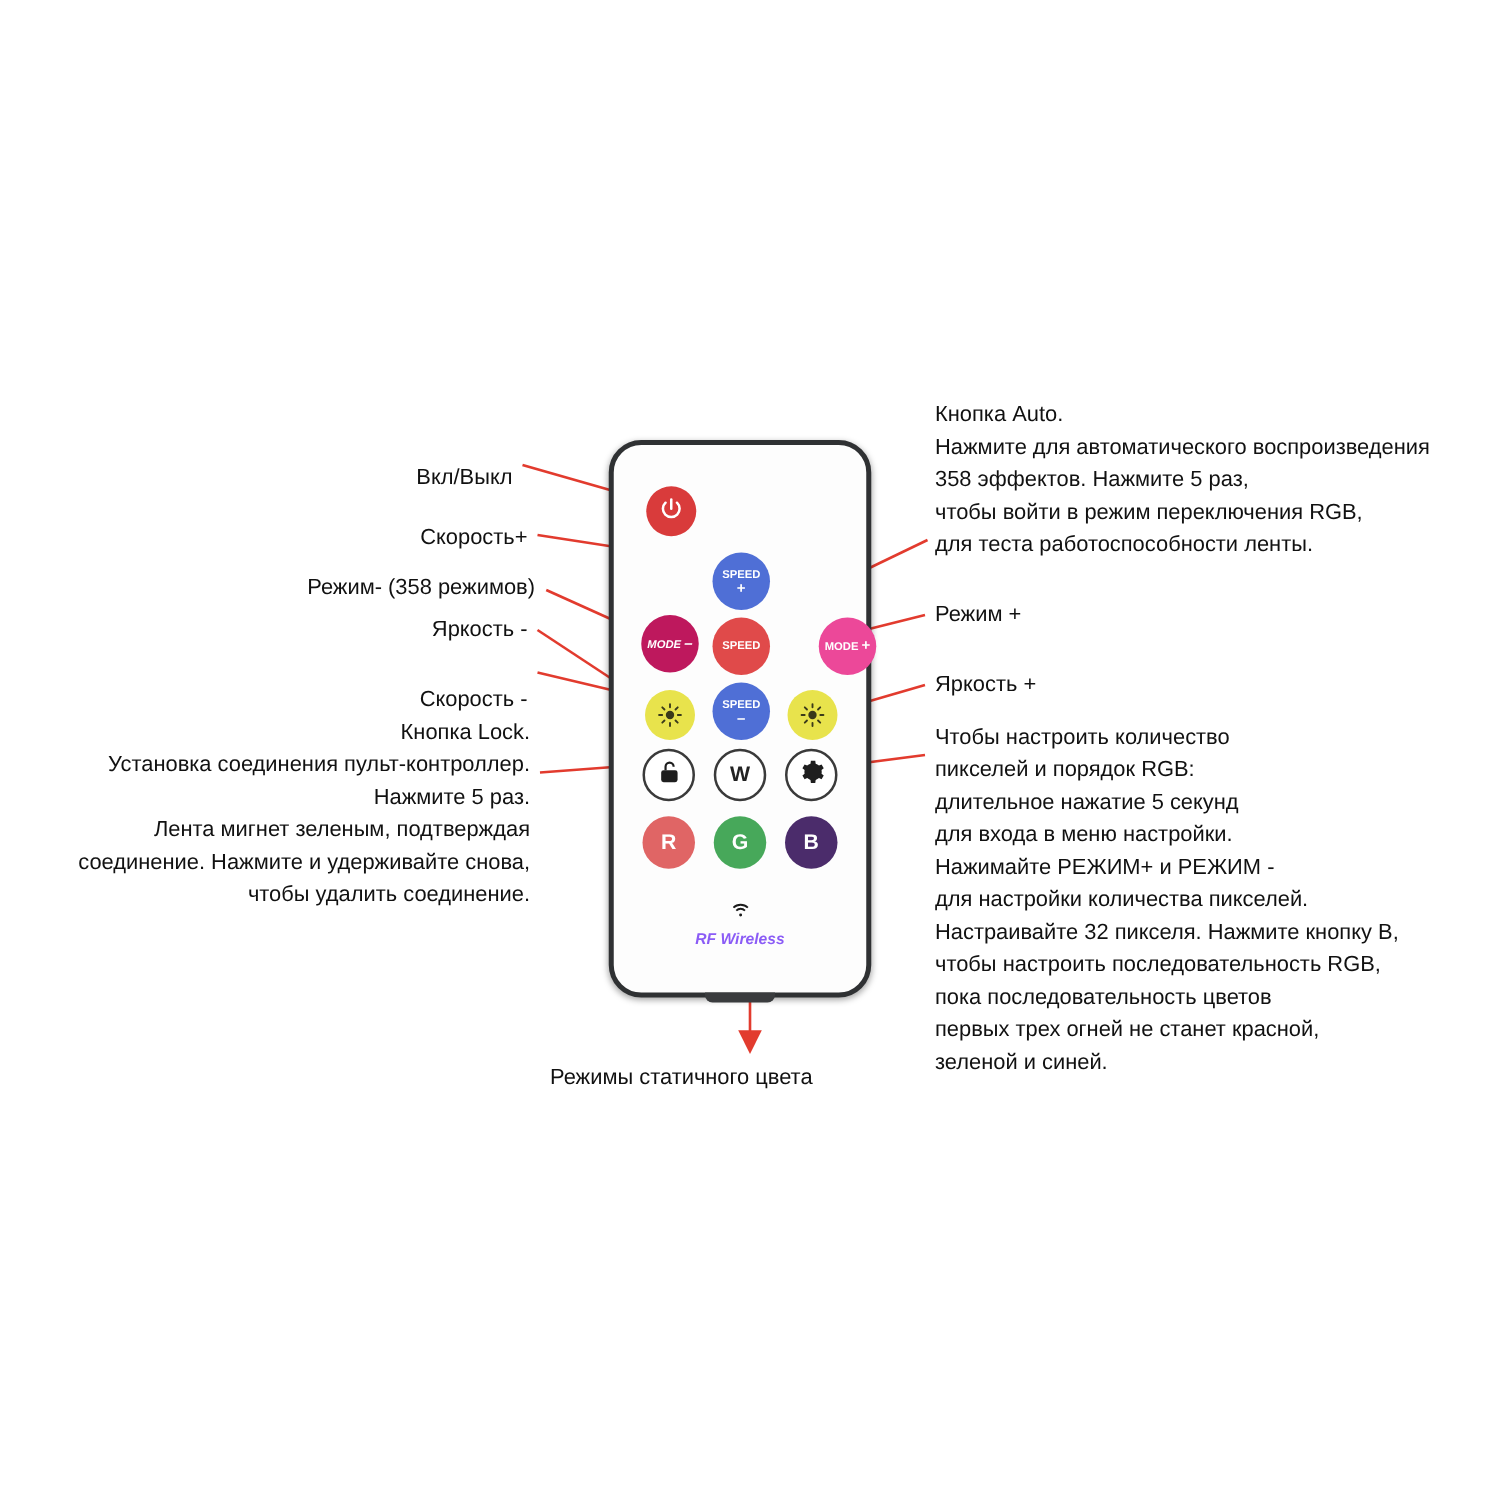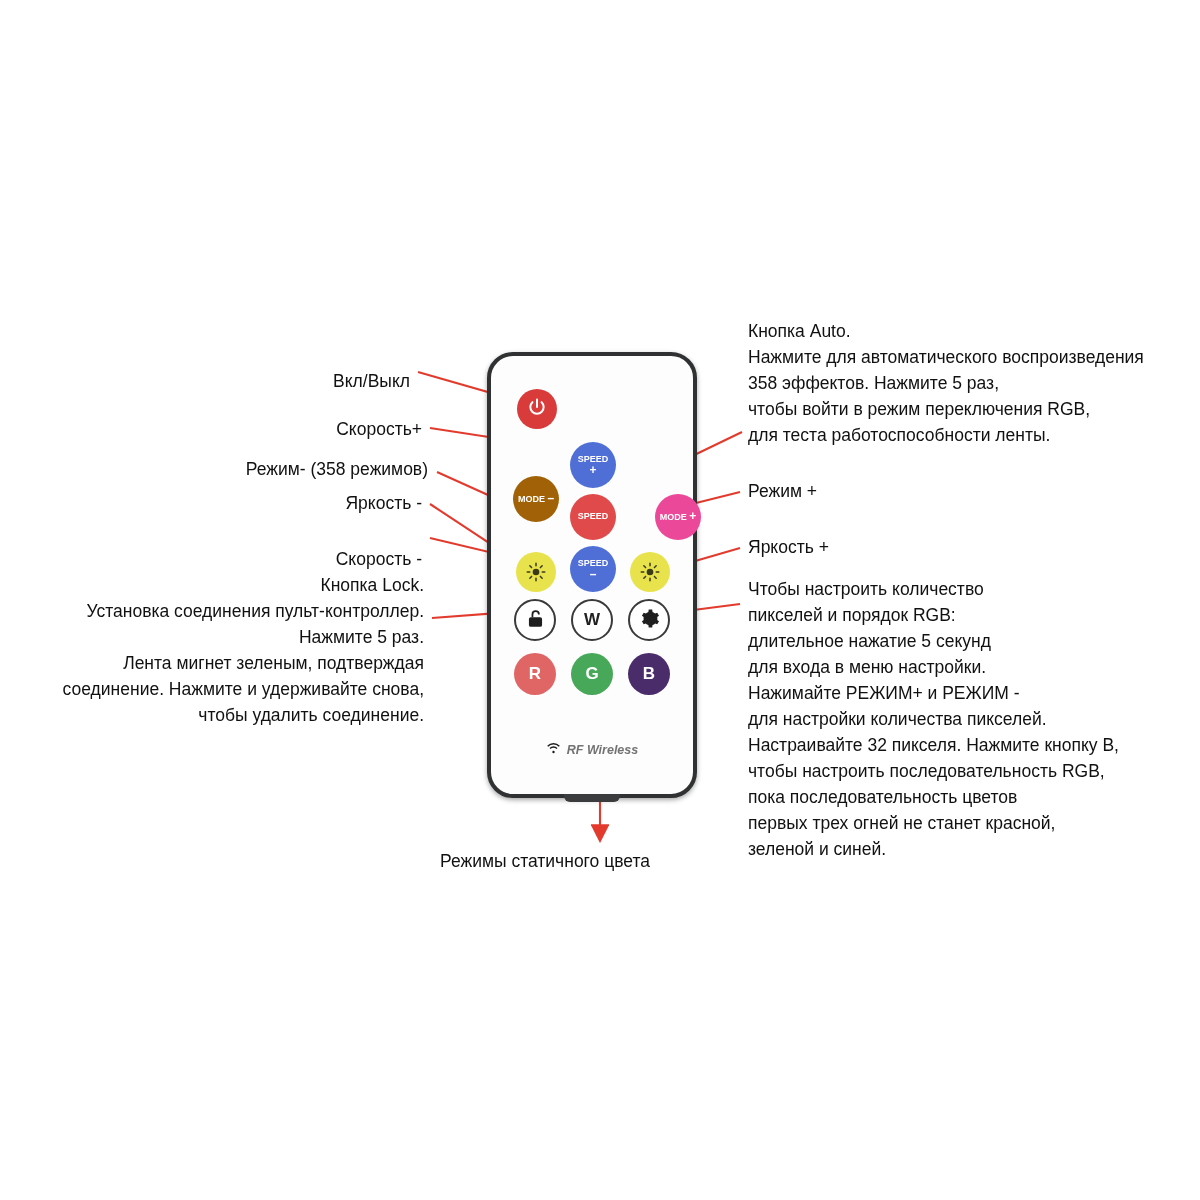--- a/index.html
+++ b/index.html
@@ -76,21 +76,21 @@
   
   .power { width: 40px; height: 40px; background: #d93b3b; left: 26px; top: 33px; }
   .power svg { width: 20px; height: 20px; }
 
   
   .speed-plus { width: 46px; height: 46px; background: #4f6fd6; left: 79px; top: 86px; font-size: 9px; }
   .speed-minus { width: 46px; height: 46px; background: #4f6fd6; left: 79px; top: 190px; font-size: 9px; }
   .speed-plus span, .speed-minus span { display:block; }
   .sp-sym { font-size: 12px; line-height: 10px; }
 
-  .mode-minus { width: 46px; height: 46px; background: #a16207; left: 22px; top: 120px; font-size: 9px; }
+  .mode-minus { width: 46px; height: 46px; background: #be185d; left: 22px; top: 136px; font-size: 9px; font-style: italic; }
   .mode-plus  { width: 46px; height: 46px; background: #ec4899; left: 136px; top: 138px; font-size: 9px; margin-left: 28px; }
   .auto       { width: 46px; height: 46px; background: #e04a4a; left: 79px; top: 138px; font-size: 9px; }
 
   .bright-minus { width: 40px; height: 40px; background: #e8e34c; left: 25px; top: 196px; }
   .bright-plus  { width: 40px; height: 40px; background: #e8e34c; left: 139px; top: 196px; }
   .sun { position: relative; width: 20px; height: 20px; }
   .sun svg { width: 20px; height: 20px; }
 
   .lock  { width: 42px; height: 42px; background: #ffffff; border: 2px solid #3a3a3a; left: 23px; top: 243px; color: #222; }
   .wbtn  { width: 42px; height: 42px; background: #ffffff; border: 2px solid #3a3a3a; left: 80px; top: 243px; color: #222; font-size: 17px; font-weight: 600; }
@@ -105,21 +105,22 @@
     position: absolute;
     left: 0; right: 0;
     bottom: 36px;
     display: flex;
     align-items: center;
     justify-content: center;
     gap: 6px;
     font-size: 12.5px;
     font-weight: bold;
     font-style: italic;
-    color: #737373;
+    color: #8b5cf6;
+    flex-direction: column;
   }
   .rfw svg { width: 15px; height: 13px; }
 </style>
 </head>
 <body>
 
 <svg id="arrows" viewBox="0 0 1200 1200">
   <defs>
     <marker id="ah" markerWidth="9" markerHeight="9" refX="7.5" refY="4.5" orient="auto">
       <path d="M0,0 L9,4.5 L0,9 z" fill="#e23b2e"></path>

